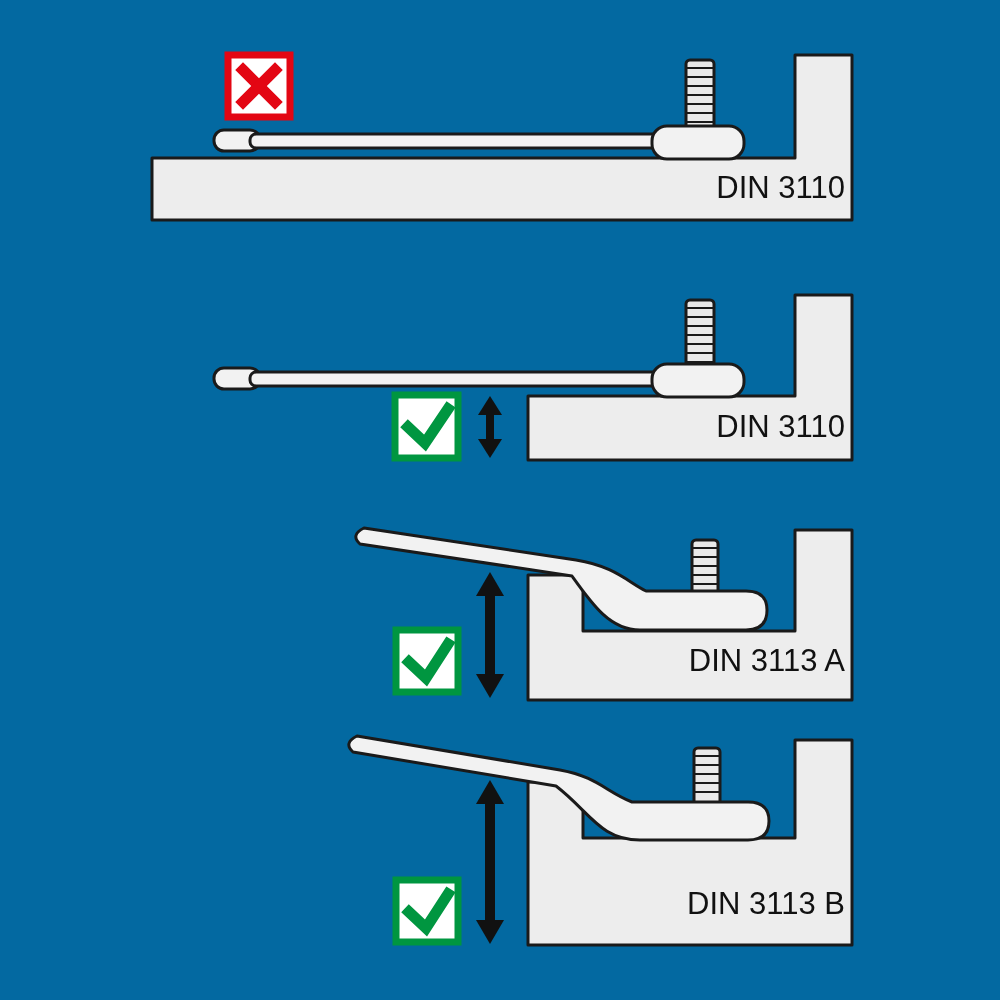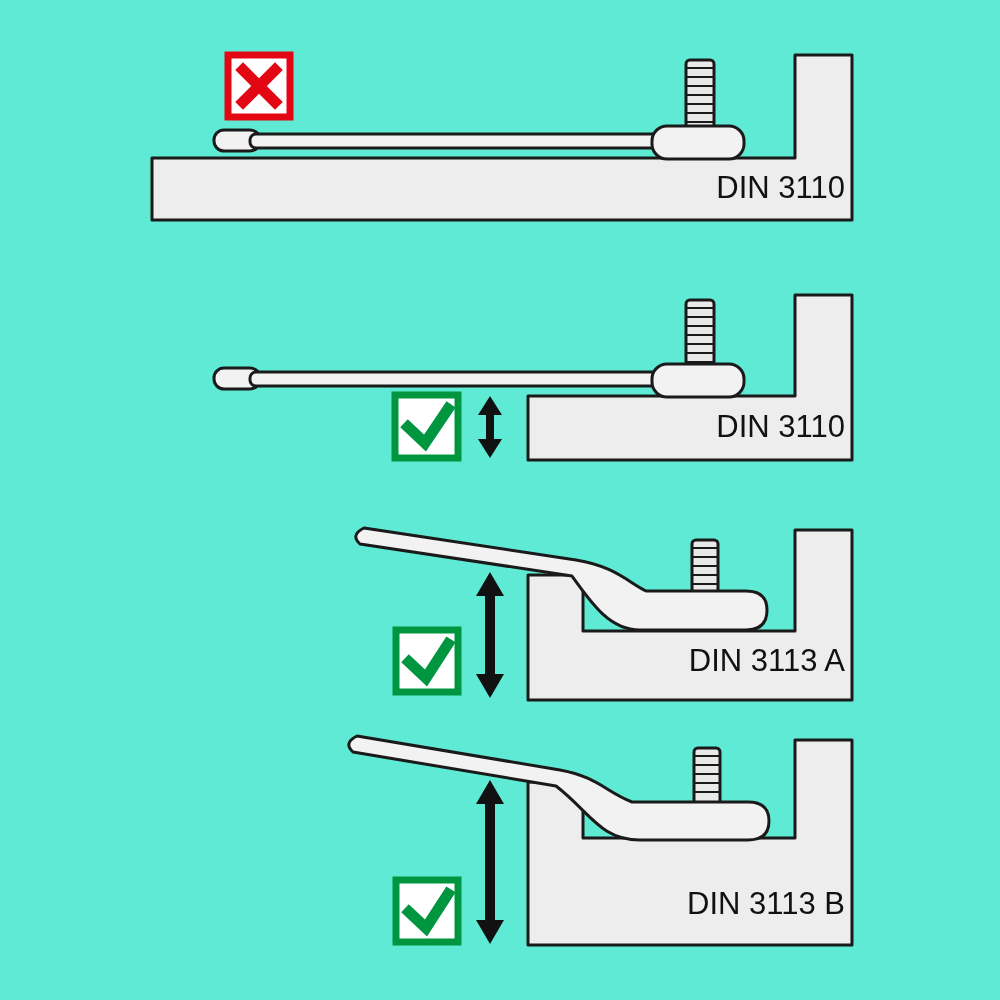--- a/index.html
+++ b/index.html
@@ -4,21 +4,21 @@
 <style>
   html, body {
     margin: 0;
     padding: 0;
     background: #ffffff;
   }
   .stage {
     position: relative;
     width: 1000px;
     height: 1000px;
-    background: #5eead4;
+    background: #0369a1;
     overflow: hidden;
   }
   svg {
     display: block;
   }
   .block {
     fill: #ededed;
     stroke: #1a1a1a;
     stroke-width: 3;
     stroke-linejoin: round;

